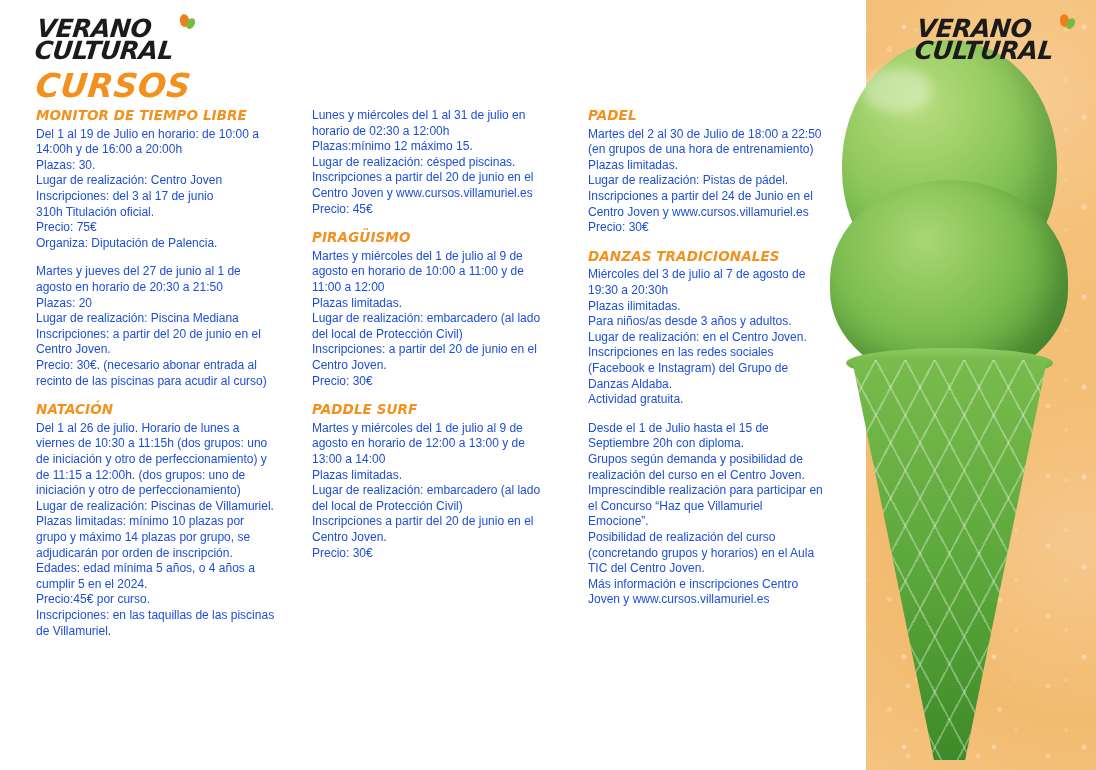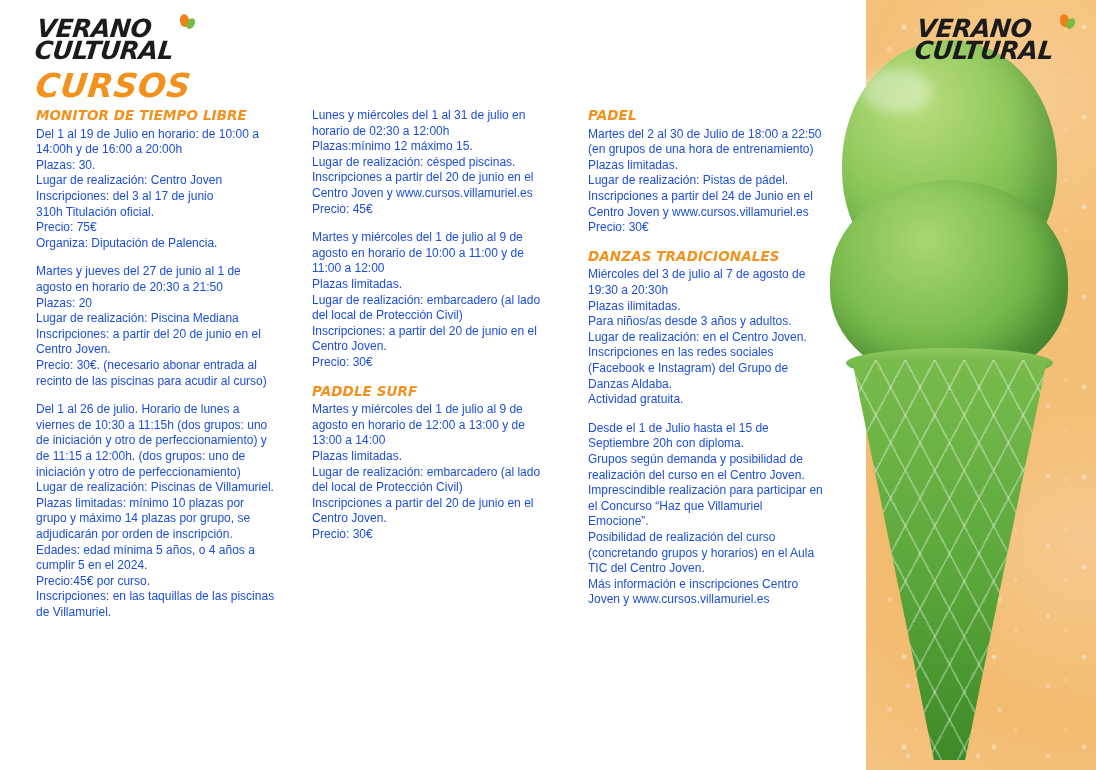--- a/index.html
+++ b/index.html
@@ -259,38 +259,40 @@
 Organiza: Diputación de Palencia.</div>
     </div>
     <div class="course">
       <div class="course-body">Martes y jueves del 27 de junio al 1 de agosto en horario de 20:30 a 21:50
 Plazas: 20
 Lugar de realización: Piscina Mediana
 Inscripciones: a partir del 20 de junio en el Centro Joven.
 Precio: 30€. (necesario abonar entrada al recinto de las piscinas para acudir al curso)</div>
     </div>
     <div class="course">
+      <div class="course-title">NATACIÓN</div>
       <div class="course-body">Del 1 al 26 de julio. Horario de  lunes a viernes de 10:30 a 11:15h (dos grupos: uno de iniciación y otro de perfeccionamiento) y de 11:15 a 12:00h. (dos grupos: uno de iniciación y otro de perfeccionamiento)
 Lugar de realización: Piscinas de Villamuriel.
 Plazas limitadas: mínimo 10 plazas por grupo y máximo 14 plazas por grupo, se adjudicarán por orden de inscripción.
 Edades: edad mínima 5 años, o 4 años a cumplir 5 en el 2024.
 Precio:45€ por curso.
 Inscripciones: en las taquillas de las piscinas de Villamuriel.</div>
     </div>
   </div>
 
   <div class="col">
     <div class="course">
       <div class="course-body">Lunes y miércoles del 1 al 31 de julio en horario de 02:30 a 12:00h
 Plazas:mínimo 12 máximo 15.
 Lugar de realización: césped piscinas.
 Inscripciones a partir del 20 de junio en el Centro Joven y www.cursos.villamuriel.es
 Precio: 45€</div>
     </div>
     <div class="course">
+      <div class="course-title">PIRAGÜISMO</div>
       <div class="course-body">Martes y miércoles del 1 de julio al 9 de agosto en horario de 10:00 a 11:00 y de 11:00 a 12:00
 Plazas limitadas.
 Lugar de realización: embarcadero (al lado del local de Protección Civil)
 Inscripciones: a partir del 20 de junio en el Centro Joven.
 Precio: 30€</div>
     </div>
     <div class="course">
       <div class="course-title">PADDLE SURF</div>
       <div class="course-body">Martes y miércoles del 1 de julio al 9 de agosto en horario de 12:00 a 13:00 y de 13:00 a 14:00
 Plazas limitadas.

